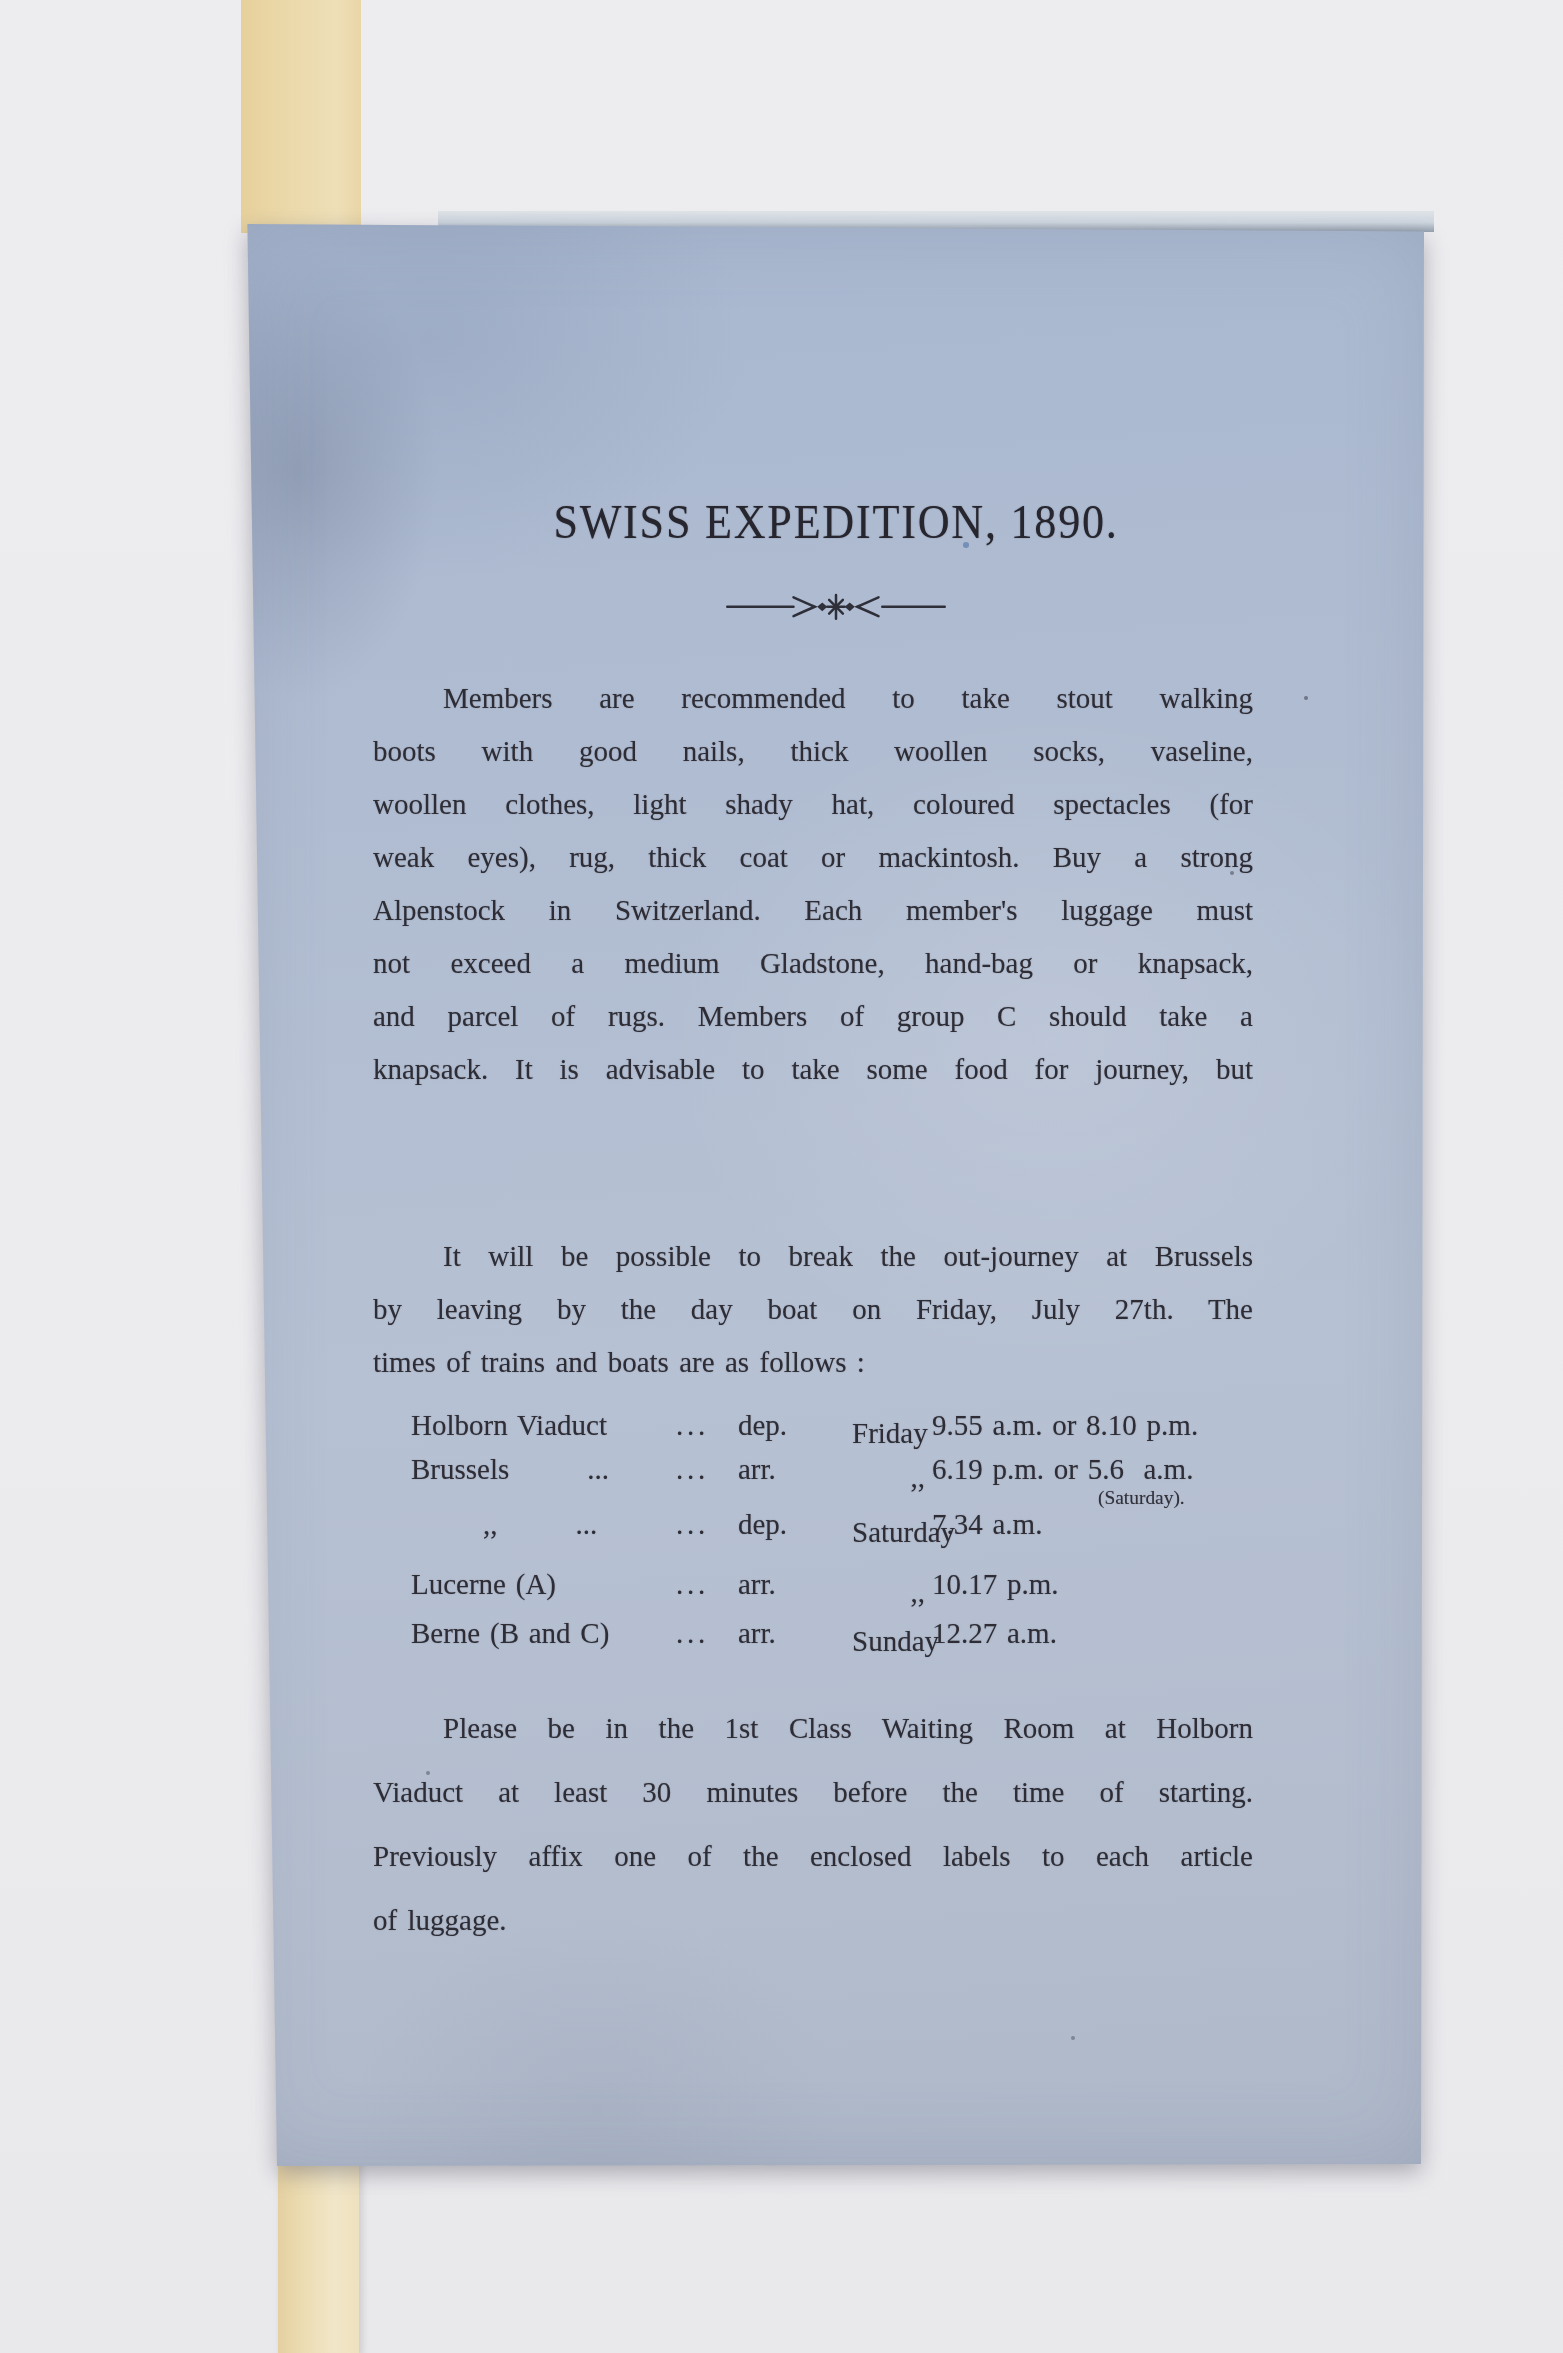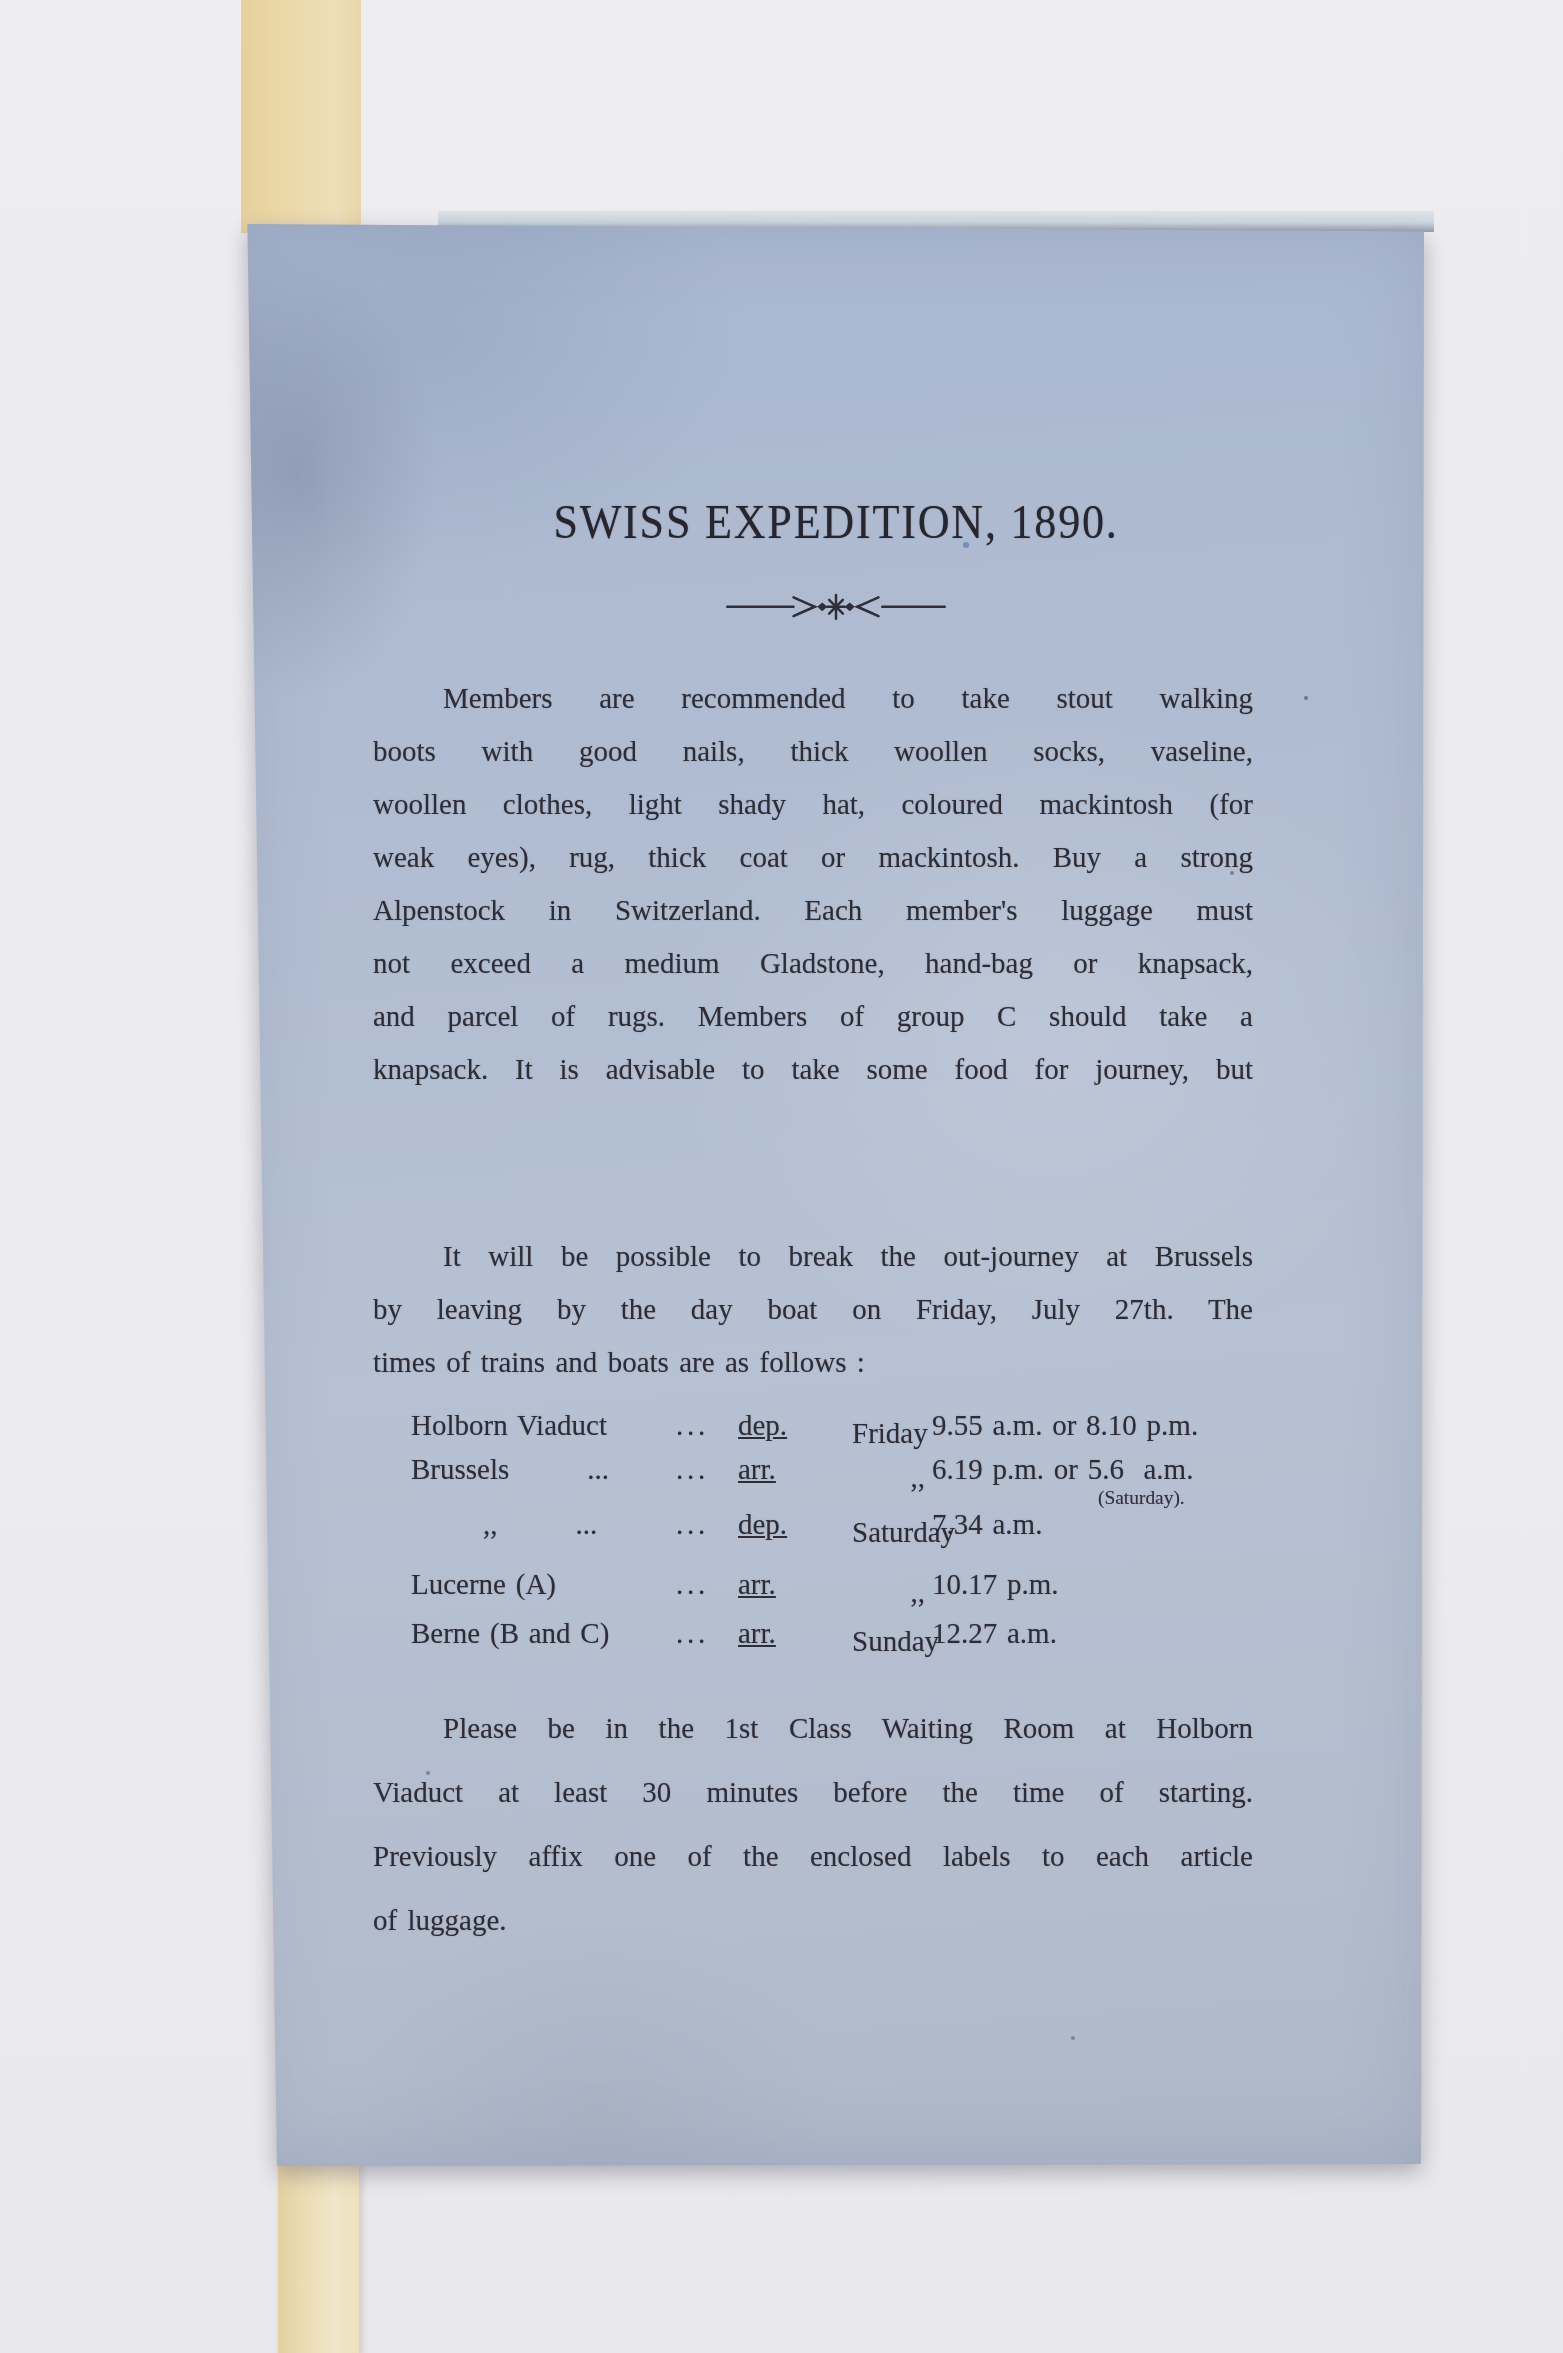--- a/index.html
+++ b/index.html
@@ -65,21 +65,21 @@
     text-align:justify; text-align-last:justify; overflow:hidden; white-space:normal;
   }
   .p3 .line{ line-height:64px; }
   .line.indent{ padding-left:70px; }
   .line.last{ text-align-last:left; }
   .t-row{ position:absolute; left:0; width:1188px; height:44px; font-size:29px; }
   .t-row span{ position:absolute; white-space:pre; word-spacing:2.5px;text-align:right; }
   .t-station{ left:173px; }
   .t-station.ditto{ left:245px; }
   .t-dots{ left:438px; letter-spacing:3.8px; }
-  .t-verb{ left:500px;text-decoration:underline; }
+  .t-verb{ left:500px; }
   .t-day{ left:614px;margin-top:8px; }
   .t-time{ left:694px; }
   .t-note{
     position:absolute; left:860px; top:1268px; font-size:19.4px; color:#32313a;
     text-shadow:0 0 0.9px rgba(40,40,55,0.4);
   }
   .speck{ position:absolute; border-radius:50%; }
   .s1{ left:725px; top:323px; width:5.6px; height:5.6px; background:rgba(70,110,160,0.55); }
   .s2{ left:1066px; top:477px; width:3.8px; height:3.8px; background:rgba(45,48,60,0.5); }
   .s3{ left:992px; top:652px; width:4.4px; height:4.4px; background:rgba(45,48,60,0.45); }
@@ -113,21 +113,21 @@
     </g>
     <g fill="#2f2f3a">
       <polygon points="150,22 158,15 166,22 158,29"></polygon>
       <polygon points="194,22 202,15 210,22 202,29"></polygon>
     </g>
   </svg>
 
   <div class="para p1 ink">
     <div class="line indent">Members are recommended to take stout walking</div>
     <div class="line">boots with good nails, thick woollen socks, vaseline,</div>
-    <div class="line">woollen clothes, light shady hat, coloured mackintosh (for</div>
+    <div class="line">woollen clothes, light shady hat, coloured spectacles (for</div>
     <div class="line">weak eyes), rug, thick coat or mackintosh.  Buy a strong</div>
     <div class="line">Alpenstock in Switzerland.  Each member's luggage must</div>
     <div class="line">not exceed a medium Gladstone, hand-bag or knapsack,</div>
     <div class="line">and parcel of rugs.  Members of group C should take a</div>
     <div class="line">knapsack.  It is advisable to take some food for journey, but</div>
   </div>
 
   <div class="para p2 ink">
     <div class="line indent">It will be possible to break the out-journey at Brussels</div>
     <div class="line">by leaving by the day boat on Friday, July 27th.  The</div>

